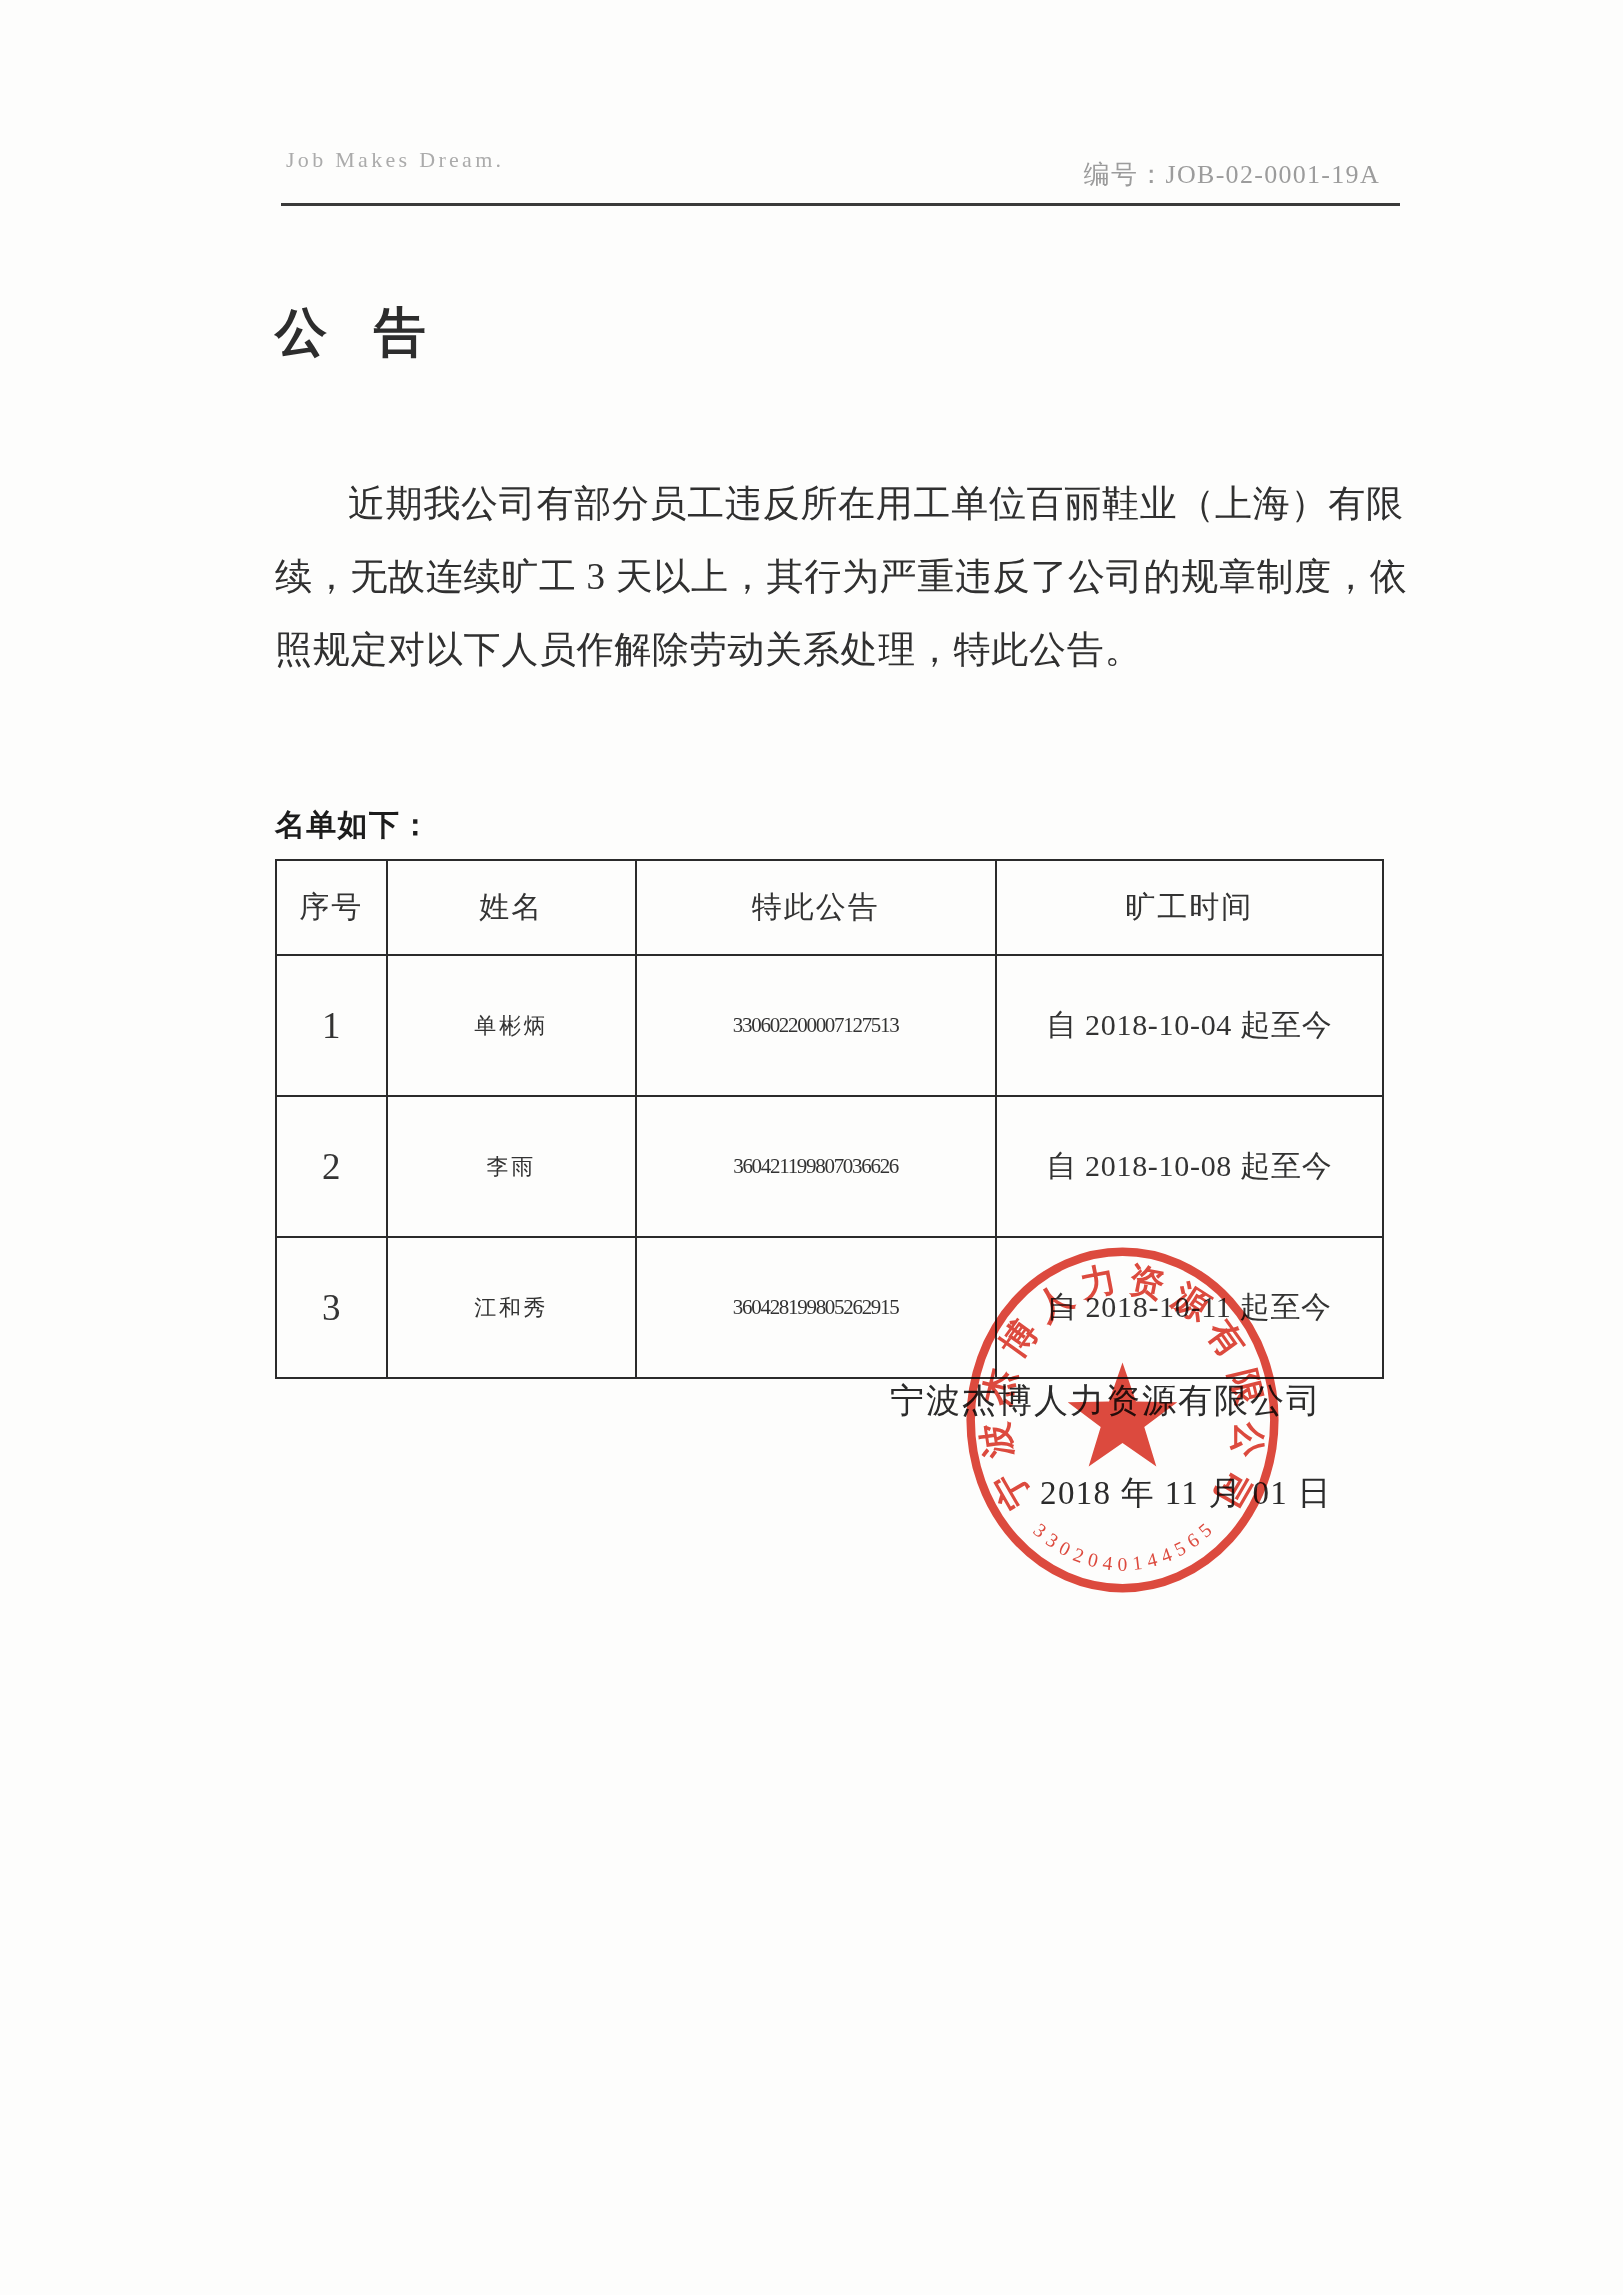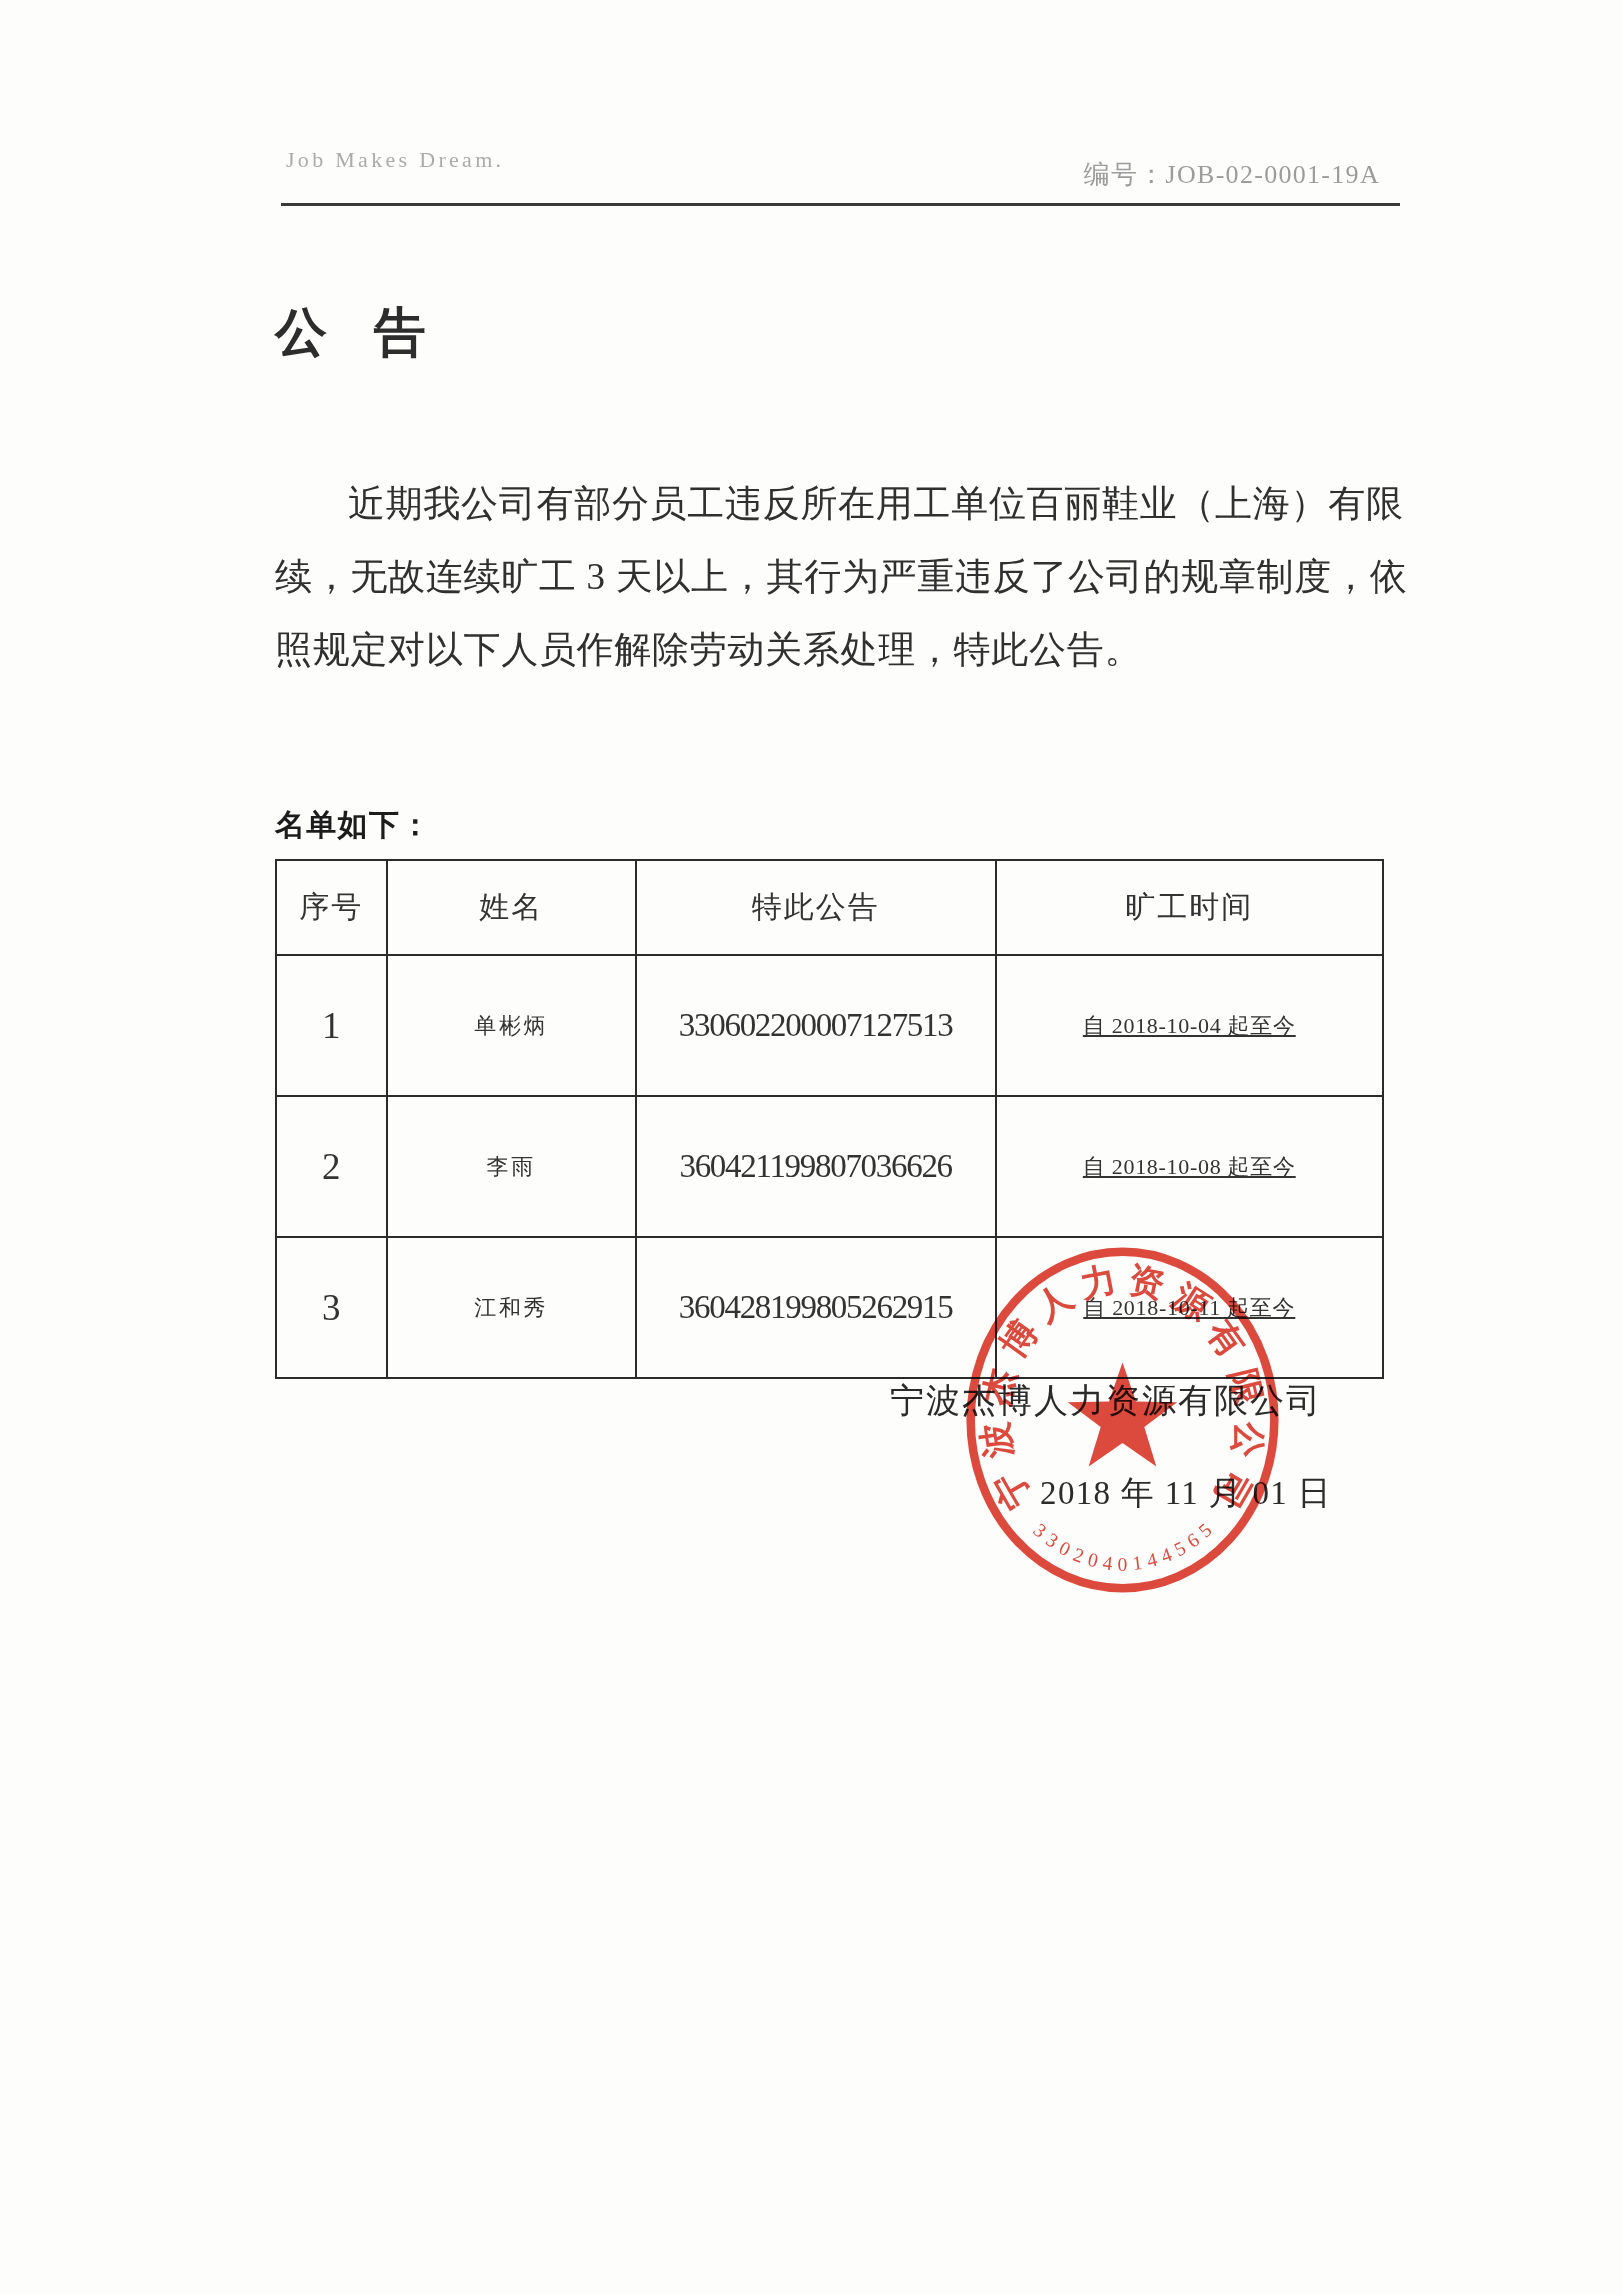--- a/index.html
+++ b/index.html
@@ -57,22 +57,22 @@
   .roster th,.roster td{
     border:2.6px solid #2b2b2b;
     text-align:center;vertical-align:middle;
     padding:0;color:#333;font-weight:normal;
   }
   .roster thead tr{height:95px;}
   .roster tbody tr{height:141px;}
   .roster th{font-size:30px;letter-spacing:2px;}
   .cell-no{font-size:37px;}
   .cell-name{font-size:22px;letter-spacing:2.6px;}
-  .cell-id{font-size:33px;letter-spacing:-1.3px;}
-  .cell-period{font-size:22px;letter-spacing:0.7px;text-decoration:underline;}
+  .cell-id{font-size:21px;letter-spacing:-1.3px;}
+  .cell-period{font-size:30px;letter-spacing:0.7px;}
   
   .company-sig{
     left:1106px;top:1378px;transform:translateX(-50%);
     font-size:34px;letter-spacing:2px;color:#2b2b2b;white-space:nowrap;
   }
   .sig-date{
     left:1186px;top:1471px;transform:translateX(-50%);
     font-size:33px;letter-spacing:1.3px;color:#2b2b2b;white-space:nowrap;
   }
   

